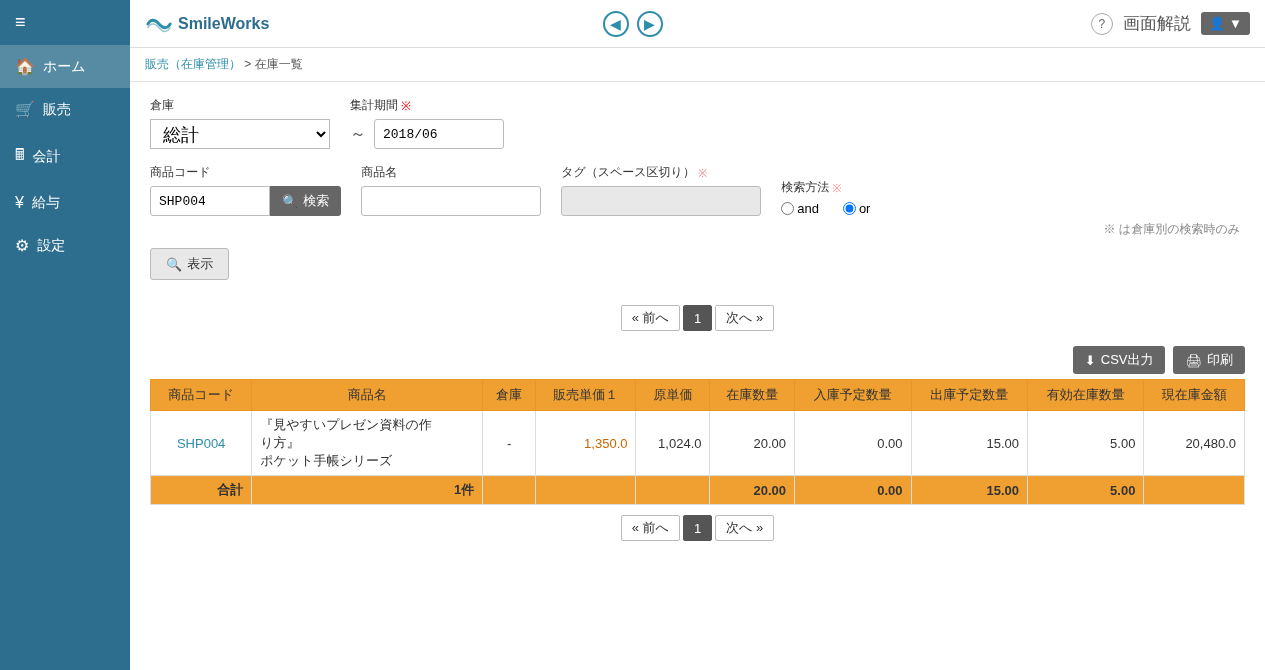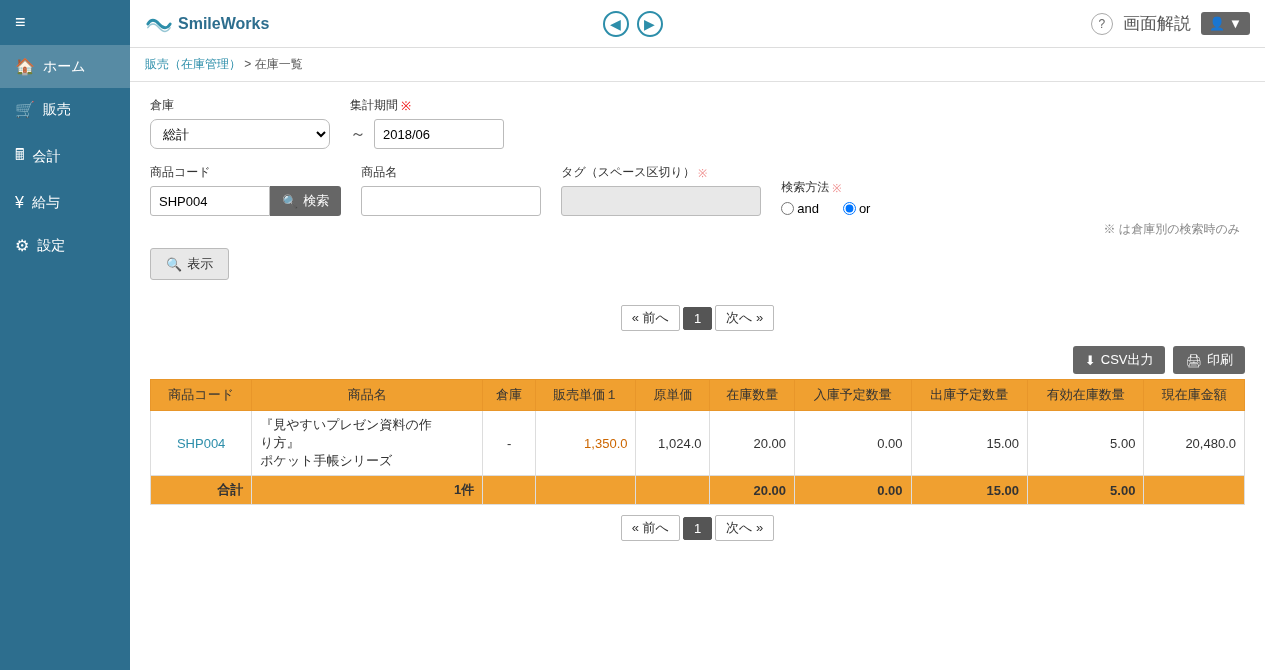--- a/index.html
+++ b/index.html
@@ -101,26 +101,27 @@
       gap: 3px;
     }
     .required { color: #e00; font-size: 12px; }
     .note { color: #e88; font-size: 11px; }
     .form-control {
       border: 1px solid #bbb;
       border-radius: 3px;
       padding: 4px 8px;
       font-size: 13px;
       height: 30px;
+      font-family: Liberation Mono, monospace;
     }
     .form-select {
       border: 1px solid #bbb;
-      border-radius: 7px;
+      border-radius: 0;
       padding: 4px 8px;
-      font-size: 13px;
+      font-size: 18px;
       height: 30px;
       background: white;
       cursor: pointer;
     }
     .tilde { font-size: 16px; color: #555; line-height: 30px; margin-top: 18px; }
 
     .search-btn {
       background: #666;
       color: white;
       border: none;
@@ -148,21 +149,20 @@
     }
     .note-box {
       font-size: 12px;
       color: #888;
       margin-top: 7px;
     }
 
     
     .pagination {
       display: flex;
-      align-items: center;
       justify-content: center;
       gap: 3px;
       padding: 10px;
     }
     .page-btn {
       border: 1px solid #bbb;
       background: white;
       padding: 3px 10px;
       cursor: pointer;
       font-size: 13px;

